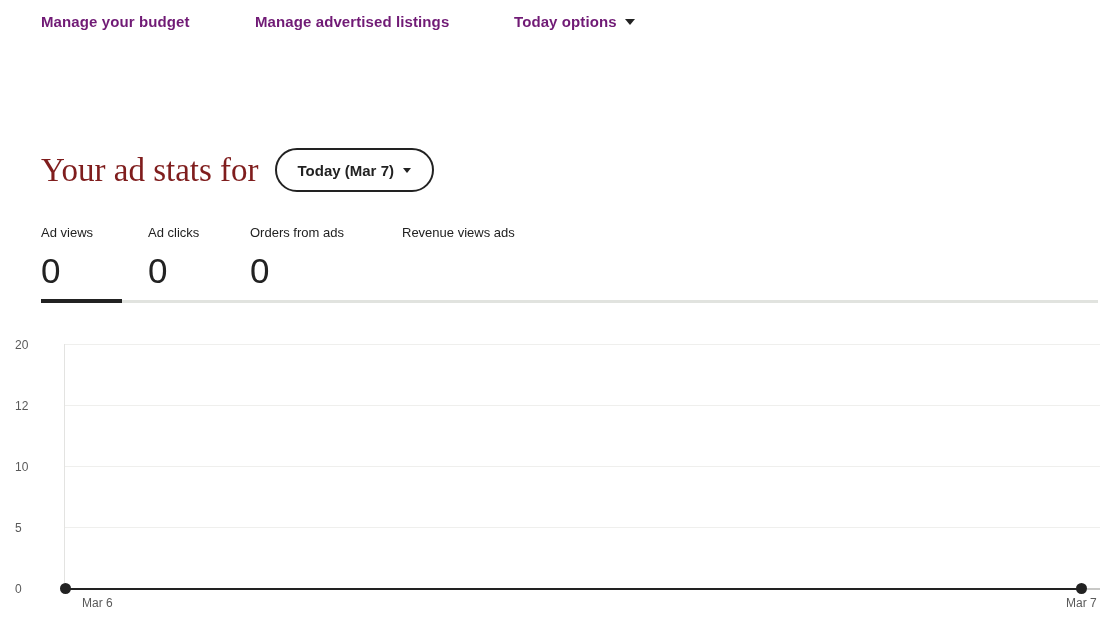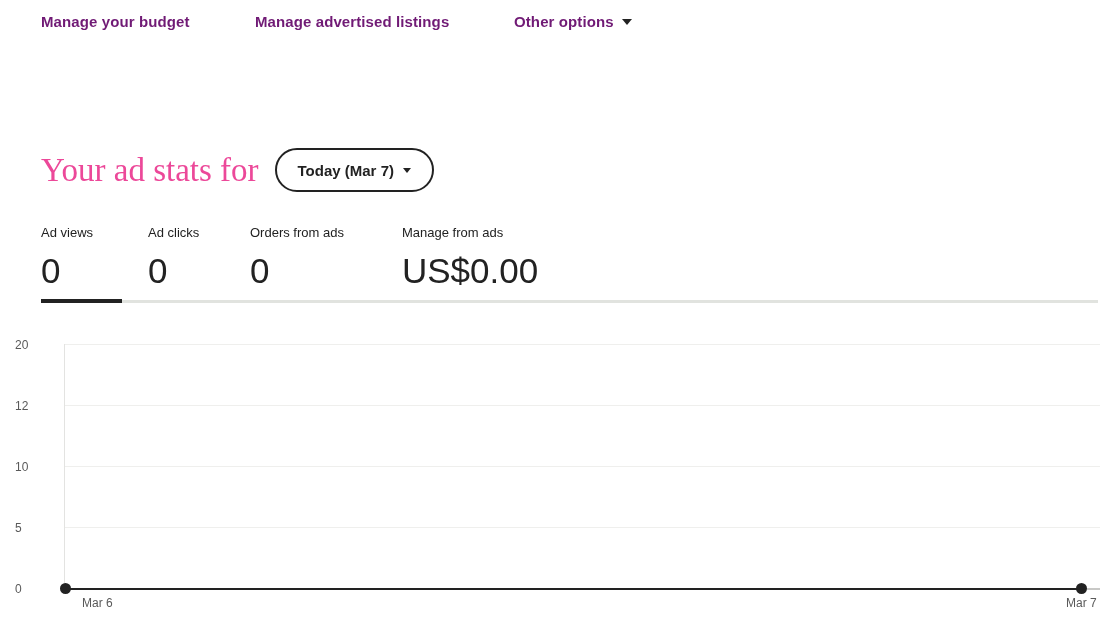--- a/index.html
+++ b/index.html
@@ -54,21 +54,21 @@
     left: 41px;
     top: 148px;
     display: flex;
     align-items: center;
     gap: 16px;
   }
   .page-title {
     font-family: "Liberation Serif", serif;
     font-size: 33px;
     font-weight: normal;
-    color: #ec4899;
+    color: #7f1d1d;
     line-height: 1;
     white-space: nowrap;
   }
   .range-pill {
     display: flex;
     align-items: center;
     gap: 9px;
     height: 44px;
     box-sizing: border-box;
     padding: 0 21px;
@@ -213,21 +213,21 @@
 <body>
 
 <div class="topnav">
   <div class="nav-item n0">
     <span>Manage your budget</span>
   </div>
   <div class="nav-item n1">
     <span>Manage advertised listings</span>
   </div>
   <div class="nav-item n2">
-    <span>Other options</span>
+    <span>Today options</span>
     <span class="caret"></span>
   </div>
 </div>
 
 <div class="heading-row">
   <div class="page-title">Your ad stats for</div>
   <div class="range-pill">
     <span>Today (Mar 7)</span>
     <span class="caret"></span>
   </div>
@@ -240,22 +240,21 @@
   </div>
   <div class="stat s1">
     <div class="stat-label">Ad clicks</div>
     <div class="stat-value">0</div>
   </div>
   <div class="stat s2">
     <div class="stat-label">Orders from ads</div>
     <div class="stat-value">0</div>
   </div>
   <div class="stat s3">
-    <div class="stat-label">Manage from ads</div>
-    <div class="stat-value">US$0.00</div>
+    <div class="stat-label">Revenue views ads</div>
   </div>
 </div>
 
 <div class="tab-divider"></div>
 <div class="tab-underline"></div>
 
 <div class="chart">
 
   <div class="gridline" style="top:26px;"></div>
   <div class="gridline" style="top:87px;"></div>

